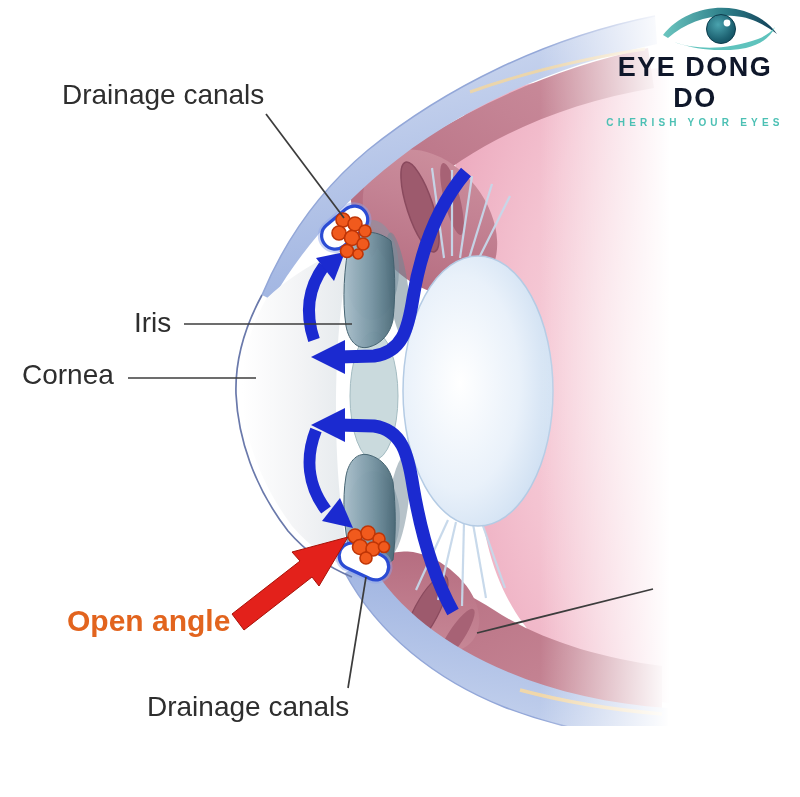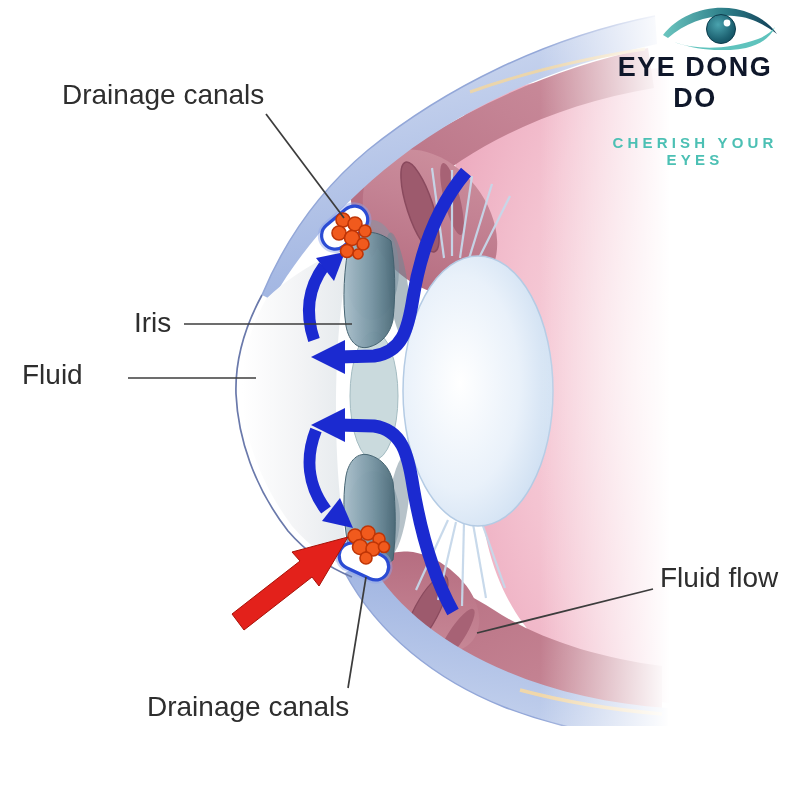--- a/index.html
+++ b/index.html
@@ -7,21 +7,21 @@
          font-family:Liberation Sans, sans-serif;}
   #stage svg{position:absolute;left:0;top:0;}
   .layer{pointer-events:none;}
   .lbl{position:absolute;font-size:28px;color:#2e2e2e;white-space:nowrap;line-height:1.1;}
   .lbl-open-angle{font-size:30px;font-weight:bold;color:#e2641e;}
   .fade-right{position:absolute;top:0;left:540px;width:260px;height:797px;
       background:linear-gradient(90deg, rgba(255,255,255,0) 0%, #ffffff 50%);}
   .logo{position:absolute;left:592px;top:4px;width:206px;text-align:center;}
   .logo-icon{position:relative;left:26px;width:122px;height:46px;display:inline-block;}
   .logo-title{font-size:27px;font-weight:bold;color:#0f172a;letter-spacing:1.5px;margin-top:-2px;}
-  .logo-tagline{font-size:15px;font-weight:bold;color:#4cc0b4;letter-spacing:4.2px;margin-top:20px;}
+  .logo-tagline{font-size:10px;font-weight:bold;color:#4cc0b4;letter-spacing:4.2px;margin-top:3px;}
 </style>
 </head>
 <body>
 
 <div id="stage">
 
   <svg class="layer" width="800" height="797" viewBox="0 0 800 797">
     <defs>
       <radialGradient id="gPink" cx="62%" cy="48%" r="75%">
         <stop offset="0%" stop-color="#f9dce3"></stop>
@@ -193,22 +193,22 @@
       <line x1="184" y1="324" x2="352" y2="324"></line>
       <line x1="128" y1="378" x2="256" y2="378"></line>
       <line x1="653" y1="589" x2="477" y2="633"></line>
       <line x1="366" y1="577" x2="348" y2="688"></line>
     </g>
     <polygon points="244,630 312,577 319,586 348,537 292,552 300,561 232,614" fill="#e3211b" stroke="#a81208" stroke-width="1"></polygon>
   </svg>
 
   <div class="lbl" style="left:62px;top:80px;">Drainage canals</div>
   <div class="lbl" style="left:134px;top:308px;">Iris</div>
-  <div class="lbl" style="left:22px;top:360px;">Fluid</div>
-  <div class="lbl" style="left:660px;top:563px;">Fluid flow</div>
+  <div class="lbl" style="left:22px;top:360px;">Cornea</div>
+  <div class="lbl lbl-open-angle" style="left:67px;top:604px;">Open angle</div>
   <div class="lbl" style="left:147px;top:692px;">Drainage canals</div>
 
   <div class="logo">
     <span class="logo-icon">
       <svg width="122" height="46" viewBox="0 0 122 46">
         <defs>
           <linearGradient id="gLash" x1="0" y1="0" x2="1" y2="0">
             <stop offset="0%" stop-color="#6cc6c0"></stop>
             <stop offset="55%" stop-color="#2c7d88"></stop>
             <stop offset="100%" stop-color="#123d55"></stop>

